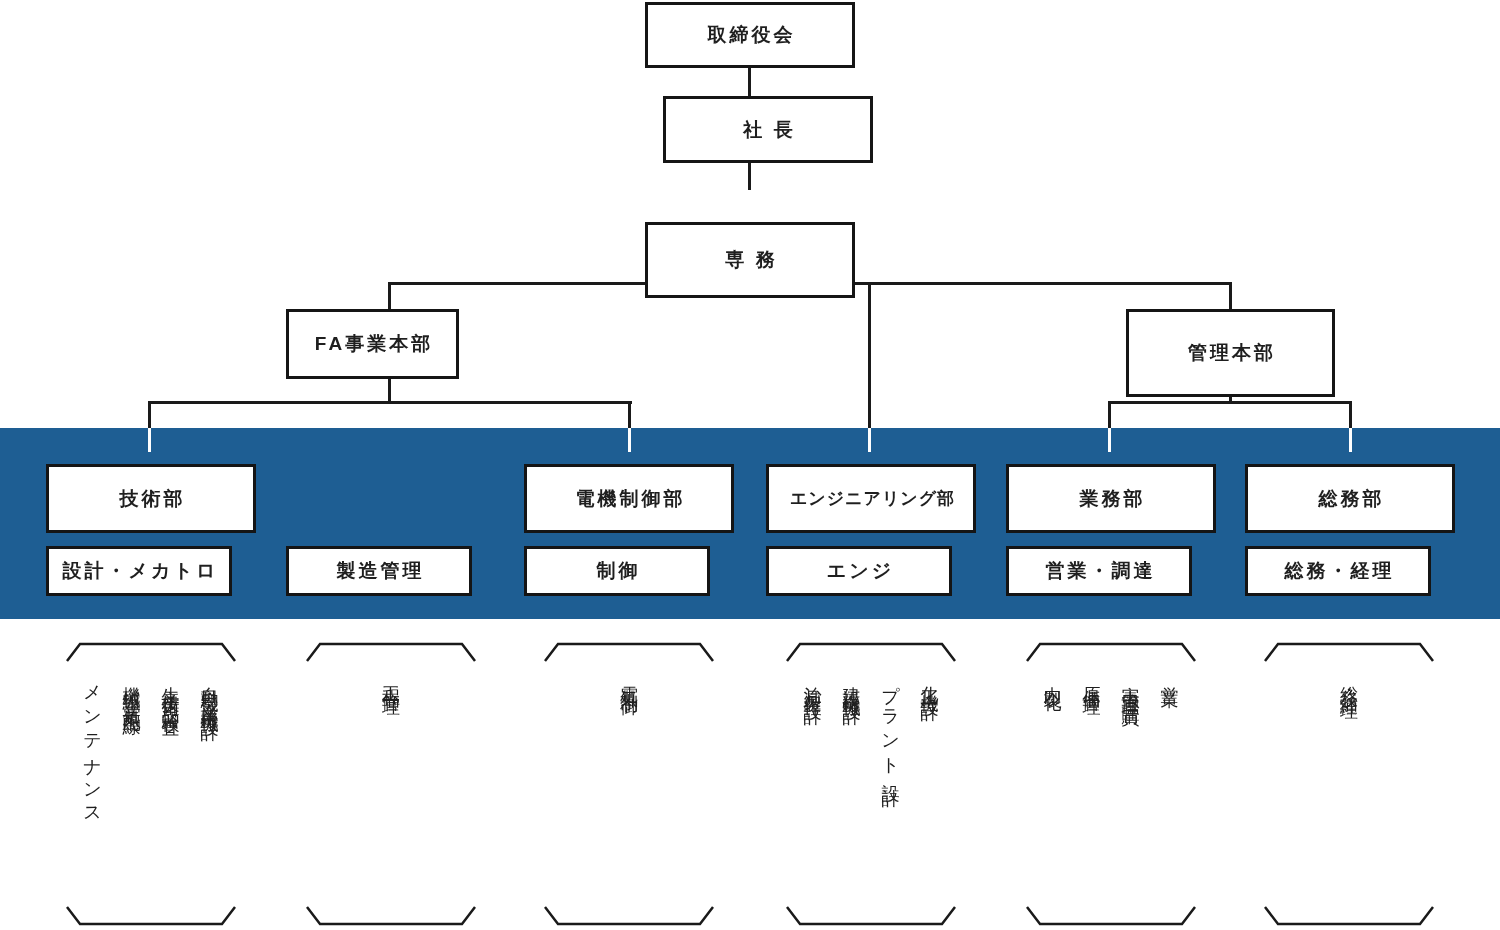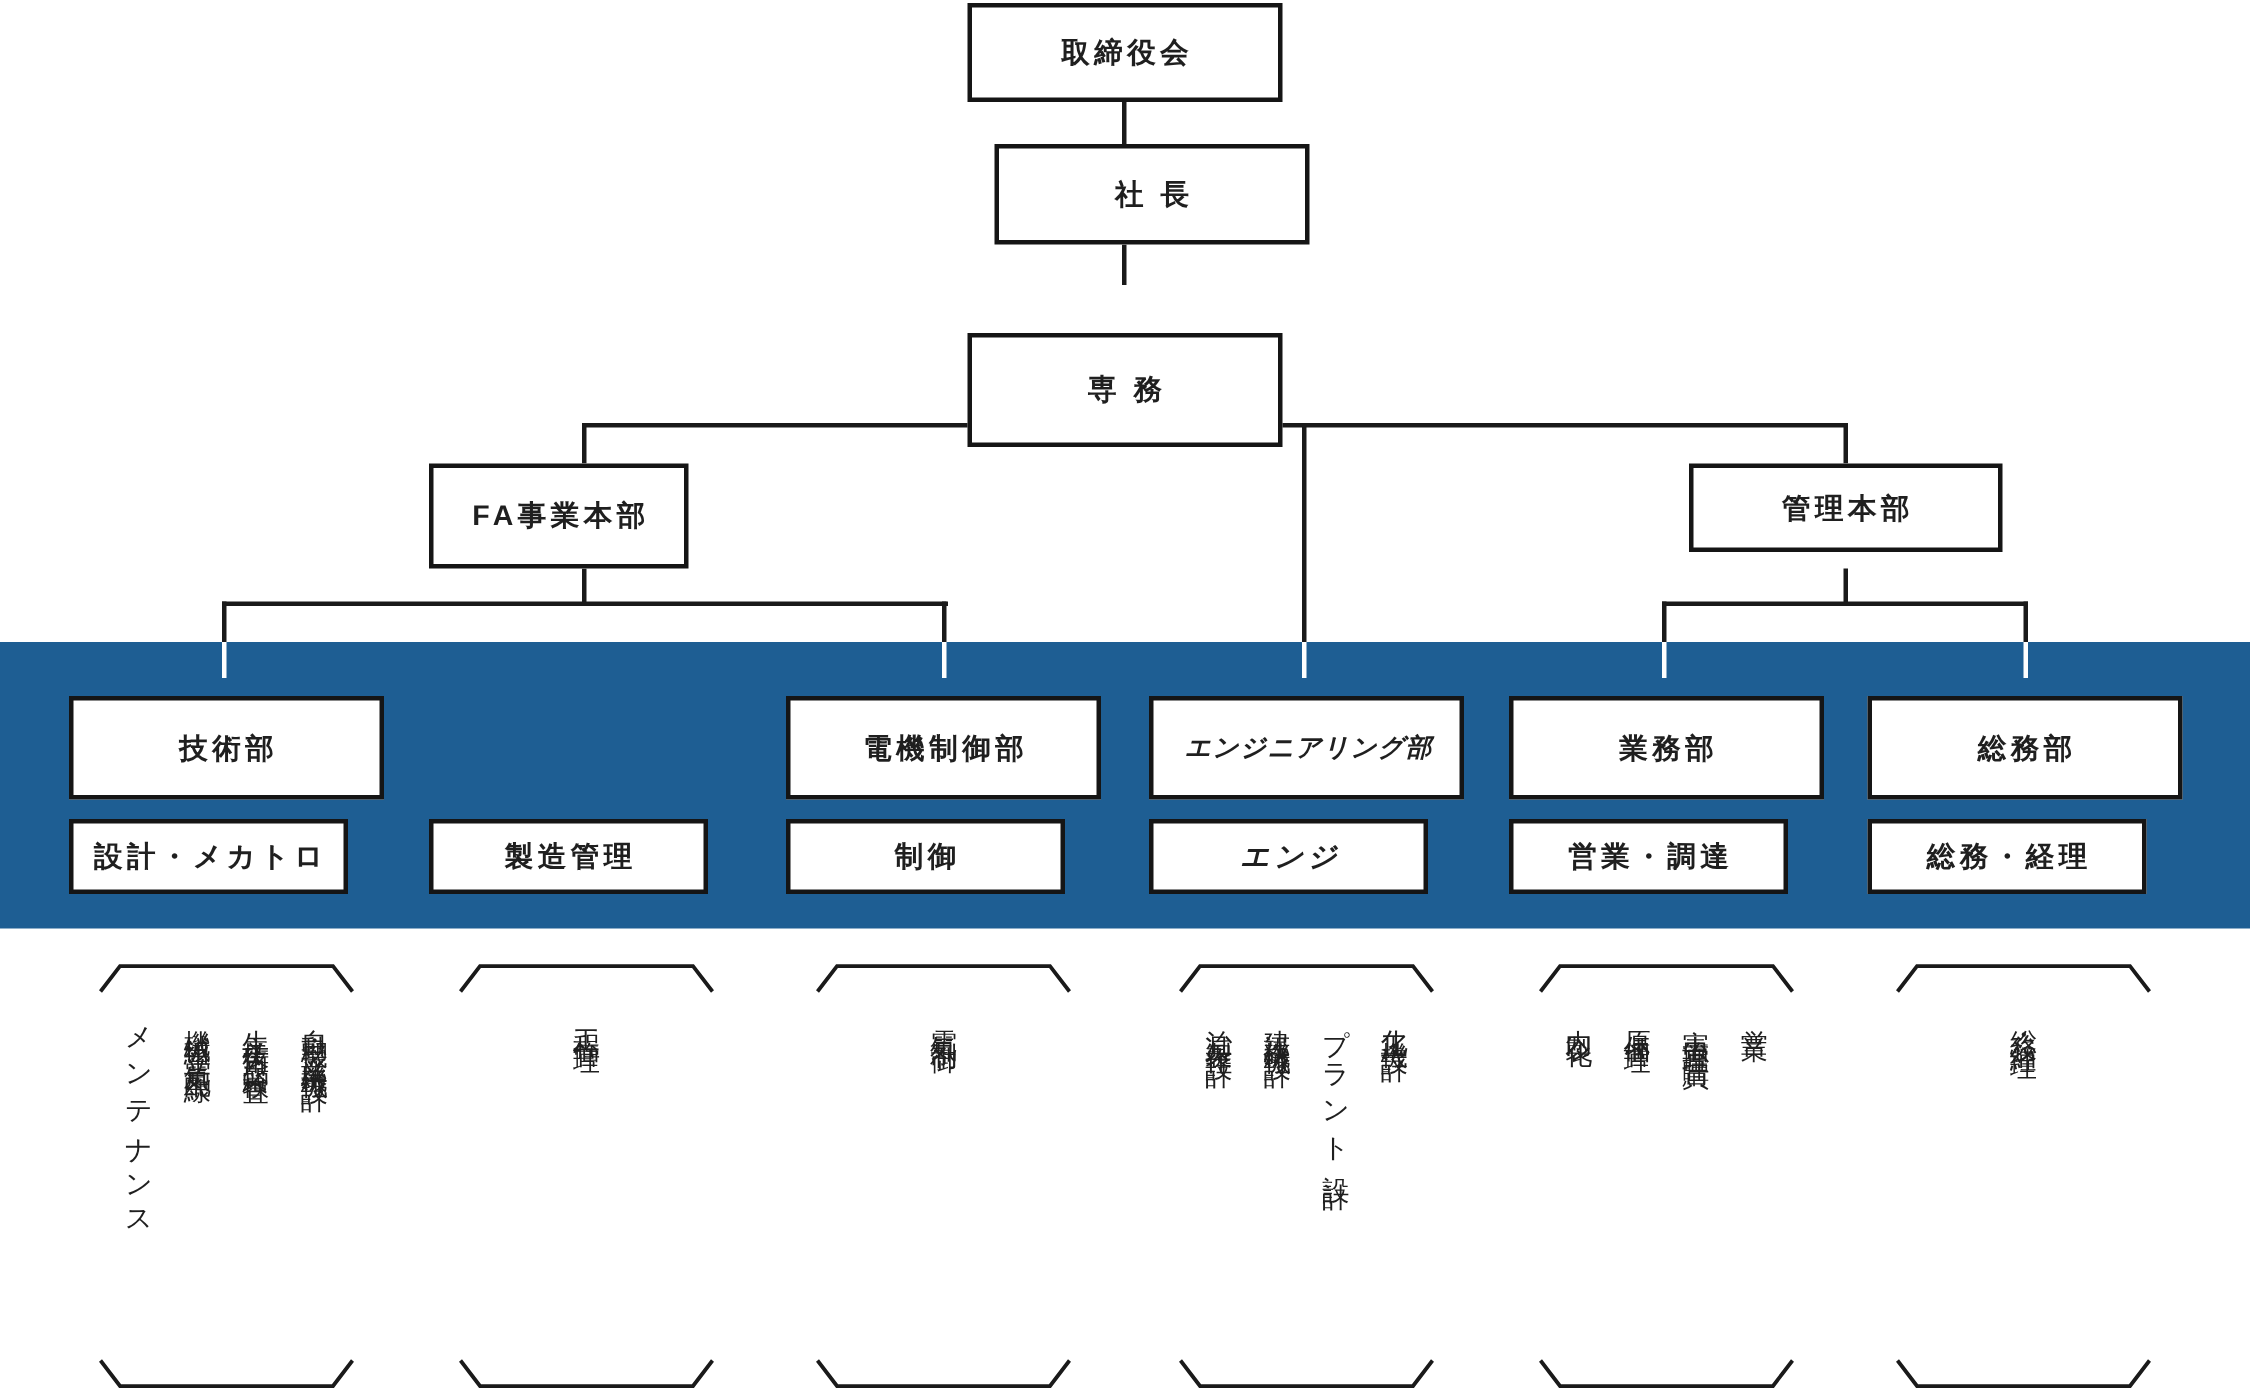--- a/index.html
+++ b/index.html
@@ -19,24 +19,24 @@
   .box{
     position:absolute;box-sizing:border-box;background:var(--box_bg);
     border:3px solid var(--border);display:flex;align-items:center;justify-content:center;
     font-weight:bold;font-size:19px;letter-spacing:3px;white-space:nowrap;
   }
   .box span{transform:translateX(1.5px);} 
   .b-board{left:645px;top:2px;width:210px;height:66px;}
   .b-president{left:663px;top:96px;width:210px;height:67px;}
   .b-exec{left:645px;top:190px;width:210px;height:76px;margin-top:32px;}
   .b-fa{left:286px;top:309px;width:173px;height:70px;}
-  .b-admin{left:1126px;top:309px;width:209px;height:59px;}
+  .b-admin{left:1126px;top:309px;width:209px;height:88px;}
   .dept{top:452px;width:210px;height:69px;margin-top:12px;}
   .unit{top:546px;width:186px;height:50px;}
-  .x0{left:46px;}.x1{left:286px;}.x2{left:524px;}.x3{left:766px;font-style:italic;}.x4{left:1006px;justify-content:center;}.x5{left:1245px;text-align:right;}
+  .x0{left:46px;}.x1{left:286px;}.x2{left:524px;}.x3{left:766px;}.x4{left:1006px;justify-content:center;}.x5{left:1245px;text-align:right;}
   .tight{font-size:17px;letter-spacing:1px;}
   .ln{position:absolute;background:var(--line);}
   .v{width:3px;}
   .h{height:3px;}
   .wl{background:var(--line_light);}
   .grp{
     position:absolute;top:642px;width:172px;height:284px;
     display:flex;flex-direction:column;justify-content:space-between;align-items:stretch;
   }
   .g0{left:65px;}.g1{left:305px;}.g2{left:543px;}.g3{left:785px;}.g4{left:1025px;}.g5{left:1263px;}

